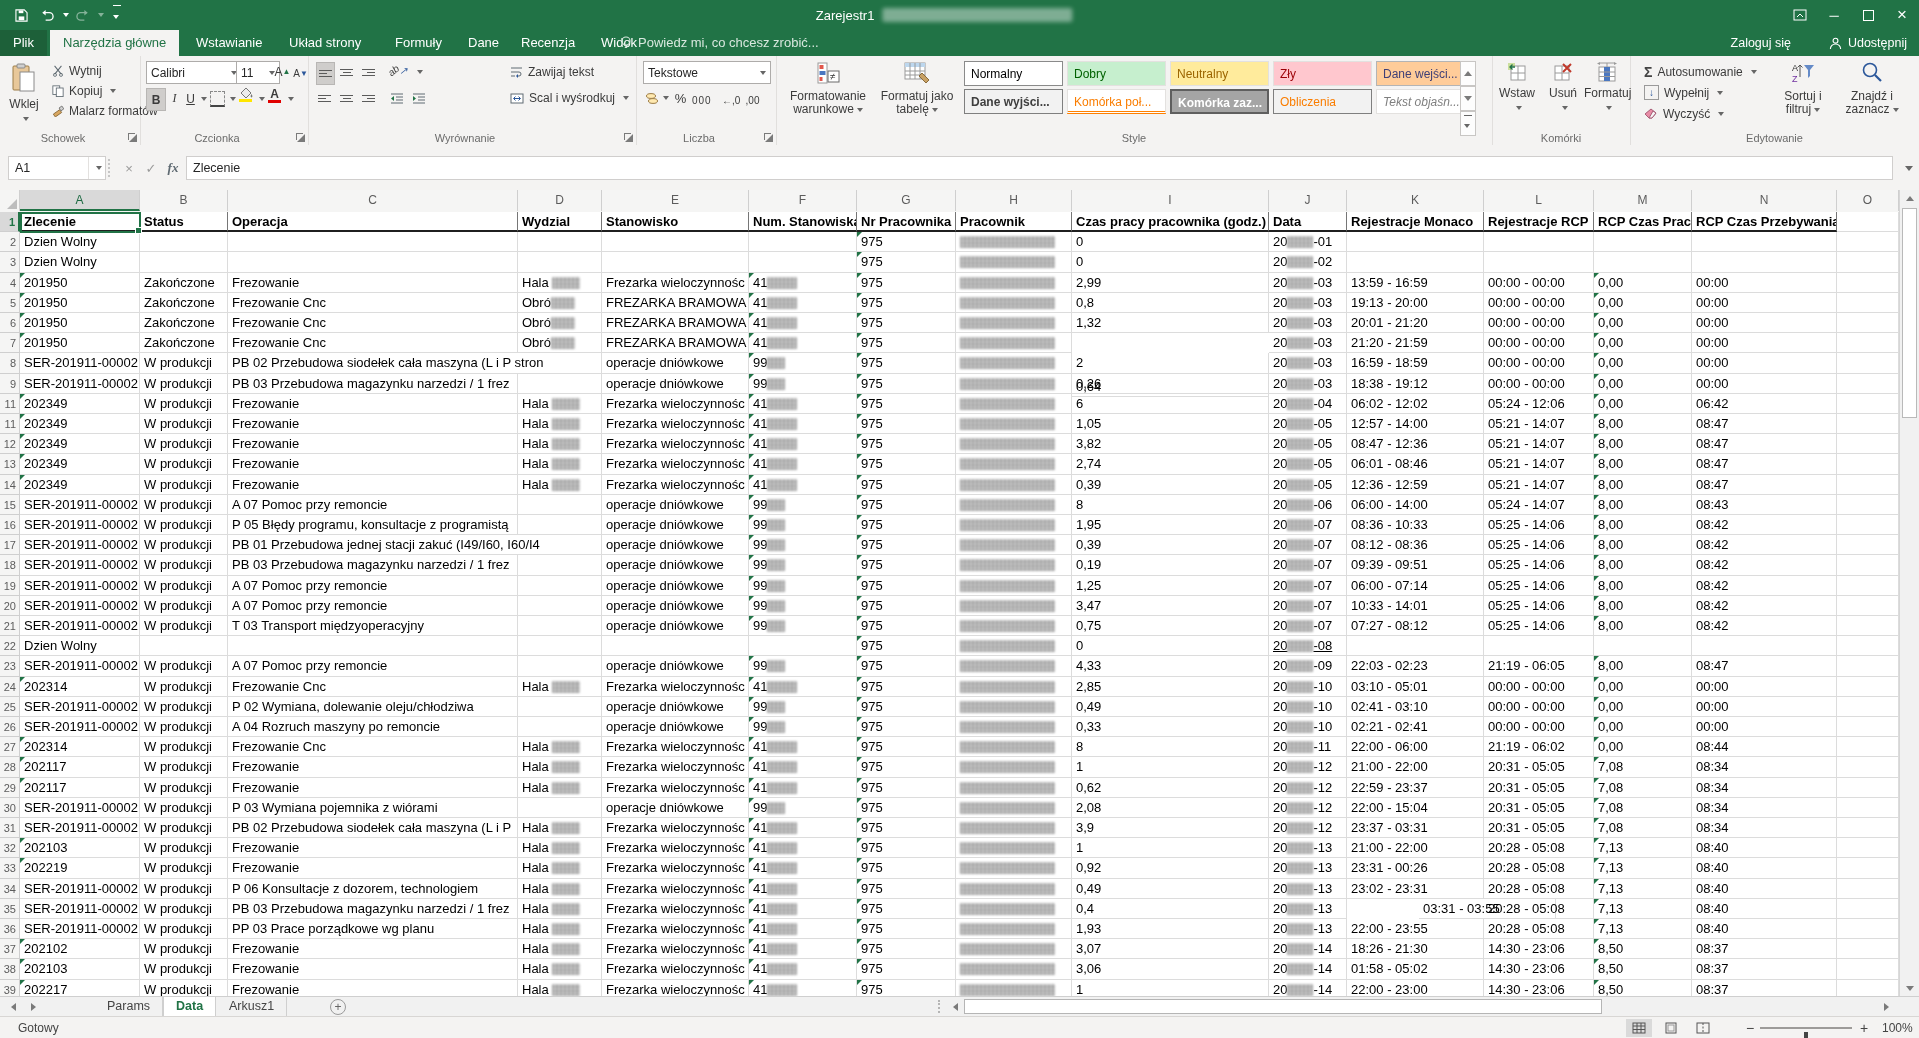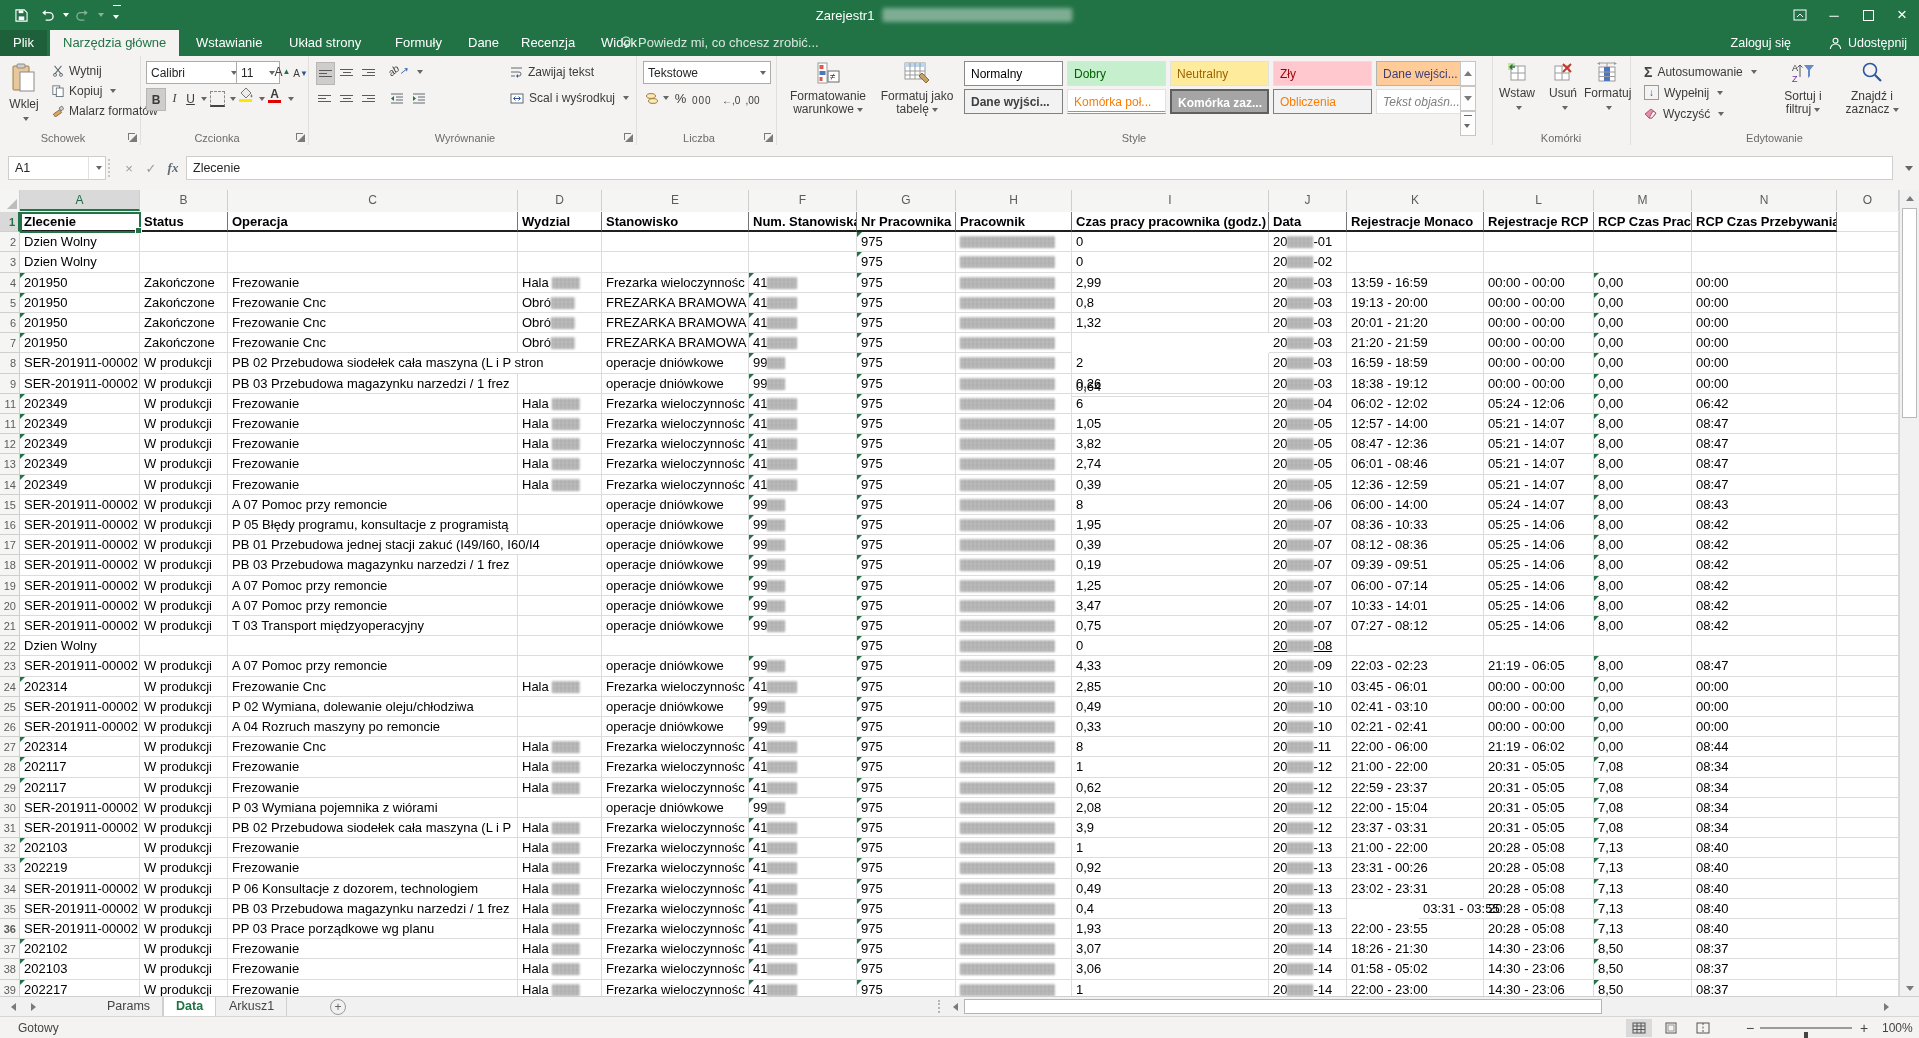--- a/index.html
+++ b/index.html
@@ -972,21 +972,21 @@
       <div class="cell" style="left: 20px; width: 120px; height: 20.2px; line-height: 19.2px;">202314<span class="tri"></span></div>
       <div class="cell" style="left: 140px; width: 88px; height: 20.2px; line-height: 19.2px;">W produkcji</div>
       <div class="cell" style="left: 228px; width: 290px; height: 20.2px; line-height: 19.2px;">Frezowanie Cnc</div>
       <div class="cell" style="left: 518px; width: 84px; height: 20.2px; line-height: 19.2px;">Hala <span class="rd" style="width: 28px;"></span></div>
       <div class="cell" style="left: 602px; width: 147px; height: 20.2px; line-height: 19.2px;">Frezarka wieloczynnośc</div>
       <div class="cell" style="left: 749px; width: 108px; height: 20.2px; line-height: 19.2px;">41<span class="rd" style="width: 30px;"></span><span class="tri"></span></div>
       <div class="cell" style="left: 857px; width: 99px; height: 20.2px; line-height: 19.2px;">975<span class="tri"></span></div>
       <div class="cell" style="left: 956px; width: 116px; height: 20.2px; line-height: 19.2px;"><span class="rd" style="width: 95px;"></span></div>
       <div class="cell" style="left: 1072px; width: 197px; height: 20.2px; line-height: 19.2px;">2,85</div>
       <div class="cell" style="left: 1269px; width: 78px; height: 20.2px; line-height: 19.2px;">20<span class="rd" style="width: 26px;"></span>-10</div>
-      <div class="cell" style="left: 1347px; width: 137px; height: 20.2px; line-height: 19.2px;">03:45 - 06:01</div>
+      <div class="cell" style="left: 1347px; width: 137px; height: 20.2px; line-height: 19.2px;">03:10 - 05:01</div>
       <div class="cell" style="left: 1484px; width: 110px; height: 20.2px; line-height: 19.2px;">00:00 - 00:00</div>
       <div class="cell" style="left: 1594px; width: 98px; height: 20.2px; line-height: 19.2px;">0,00<span class="tri"></span></div>
       <div class="cell" style="left: 1692px; width: 145px; height: 20.2px; line-height: 19.2px;">00:00</div>
       <div class="cell" style="left: 1837px; width: 62px; height: 20.2px; line-height: 19.2px;"></div>
     </div>
     <div class="row" style="top: 484.8px; height: 20.2px;">
       <div class="gut" style="height: 20.2px; line-height: 20.2px;">25</div>
       <div class="cell" style="left: 20px; width: 120px; height: 20.2px; line-height: 19.2px;">SER-201911-00002</div>
       <div class="cell" style="left: 140px; width: 88px; height: 20.2px; line-height: 19.2px;">W produkcji</div>
       <div class="cell" style="left: 228px; width: 290px; height: 20.2px; line-height: 19.2px;">P 02 Wymiana, dolewanie oleju/chłodziwa</div>
@@ -1177,21 +1177,21 @@
       <div class="cell" style="left: 956px; width: 116px; height: 20.2px; line-height: 19.2px;"><span class="rd" style="width: 95px;"></span></div>
       <div class="cell" style="left: 1072px; width: 197px; height: 20.2px; line-height: 19.2px;">0,4</div>
       <div class="cell" style="left: 1269px; width: 78px; height: 20.2px; line-height: 19.2px;">20<span class="rd" style="width: 26px;"></span>-13</div>
       <div class="cell" style="left: 1419px; width: 137px; height: 20.2px; line-height: 19.2px;">03:31 - 03:55</div>
       <div class="cell" style="left: 1484px; width: 110px; height: 20.2px; line-height: 19.2px;">20:28 - 05:08</div>
       <div class="cell" style="left: 1594px; width: 98px; height: 20.2px; line-height: 19.2px;">7,13<span class="tri"></span></div>
       <div class="cell" style="left: 1692px; width: 145px; height: 20.2px; line-height: 19.2px;">08:40</div>
       <div class="cell" style="left: 1837px; width: 62px; height: 20.2px; line-height: 19.2px;"></div>
     </div>
     <div class="row" style="top: 707px; height: 20.2px;">
-      <div class="gut" style="height: 20.2px; line-height: 20.2px; font-weight: bold;">36</div>
+      <div class="gut" style="height: 20.2px; line-height: 20.2px;">36</div>
       <div class="cell" style="left: 20px; width: 120px; height: 20.2px; line-height: 19.2px;">SER-201911-00002</div>
       <div class="cell" style="left: 140px; width: 88px; height: 20.2px; line-height: 19.2px;">W produkcji</div>
       <div class="cell" style="left: 228px; width: 290px; height: 20.2px; line-height: 19.2px;">PP 03 Prace porządkowe wg planu</div>
       <div class="cell" style="left: 518px; width: 84px; height: 20.2px; line-height: 19.2px;">Hala <span class="rd" style="width: 28px;"></span></div>
       <div class="cell" style="left: 602px; width: 147px; height: 20.2px; line-height: 19.2px;">Frezarka wieloczynnośc</div>
       <div class="cell" style="left: 749px; width: 108px; height: 20.2px; line-height: 19.2px;">41<span class="rd" style="width: 30px;"></span><span class="tri"></span></div>
       <div class="cell" style="left: 857px; width: 99px; height: 20.2px; line-height: 19.2px;">975<span class="tri"></span></div>
       <div class="cell" style="left: 956px; width: 116px; height: 20.2px; line-height: 19.2px;"><span class="rd" style="width: 95px;"></span></div>
       <div class="cell" style="left: 1072px; width: 197px; height: 20.2px; line-height: 19.2px;">1,93</div>
       <div class="cell" style="left: 1269px; width: 78px; height: 20.2px; line-height: 19.2px;">20<span class="rd" style="width: 26px;"></span>-13</div>

